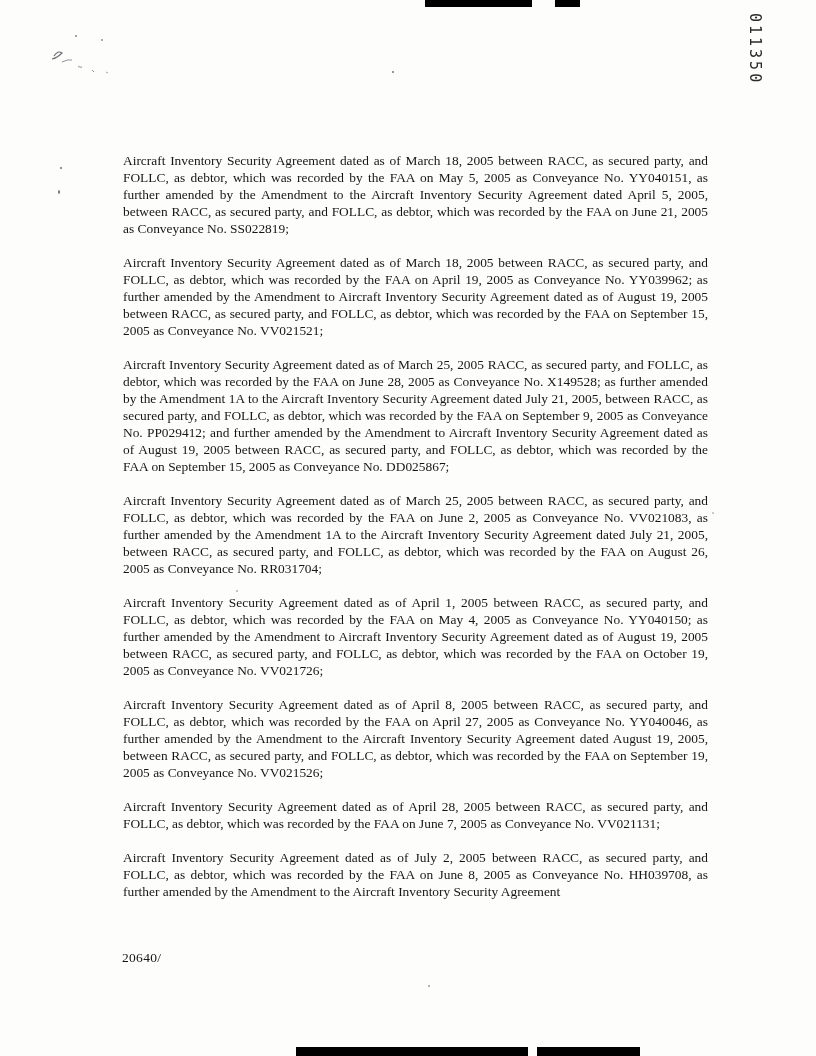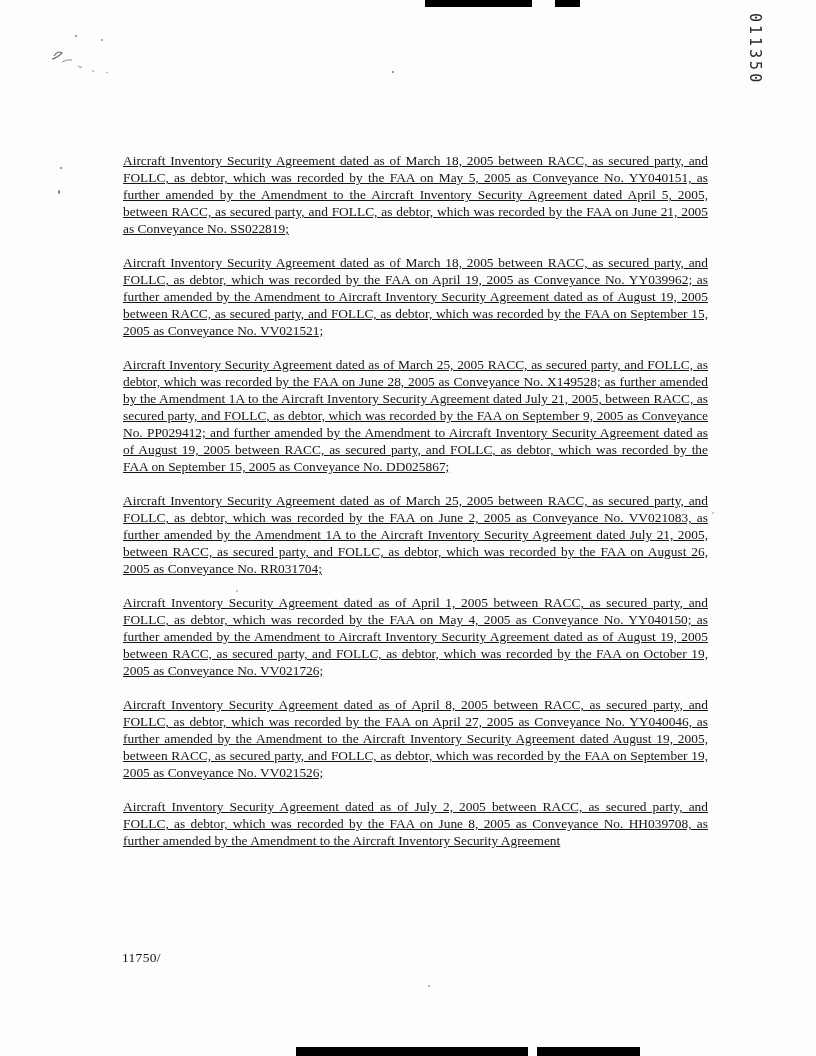--- a/index.html
+++ b/index.html
@@ -21,21 +21,20 @@
     position: absolute;
     left: 123px;
     top: 152px;
     width: 589px;
     font-size: 13.4px;
     line-height: 17px;
     text-align: justify;
   }
   .content p {
     margin: 0 4px 17px 0;
-    text-decoration: underline;
   }
   .footer-number {
     position: absolute;
     left: 122px;
     top: 950px;
     font-size: 13.5px;
     letter-spacing: 0.3px;
   }
   .bates-stamp {
     position: absolute;
@@ -107,18 +106,19 @@
 
   <div class="bates-stamp">011350</div>
 
   <div class="content">
     <p>Aircraft Inventory Security Agreement dated as of March 18, 2005 between RACC, as secured party, and FOLLC, as debtor, which was recorded by the FAA on May 5, 2005 as Conveyance No. YY040151, as further amended by the Amendment to the Aircraft Inventory Security Agreement dated April 5, 2005, between RACC, as secured party, and FOLLC, as debtor, which was recorded by the FAA on June 21, 2005 as Conveyance No. SS022819;</p>
     <p>Aircraft Inventory Security Agreement dated as of March 18, 2005 between RACC, as secured party, and FOLLC, as debtor, which was recorded by the FAA on April 19, 2005 as Conveyance No. YY039962; as further amended by the Amendment to Aircraft Inventory Security Agreement dated as of August 19, 2005 between RACC, as secured party, and FOLLC, as debtor, which was recorded by the FAA on September 15, 2005 as Conveyance No. VV021521;</p>
     <p>Aircraft Inventory Security Agreement dated as of March 25, 2005 RACC, as secured party, and FOLLC, as debtor, which was recorded by the FAA on June 28, 2005 as Conveyance No. X149528; as further amended by the Amendment 1A to the Aircraft Inventory Security Agreement dated July 21, 2005, between RACC, as secured party, and FOLLC, as debtor, which was recorded by the FAA on September 9, 2005 as Conveyance No. PP029412; and further amended by the Amendment to Aircraft Inventory Security Agreement dated as of August 19, 2005 between RACC, as secured party, and FOLLC, as debtor, which was recorded by the FAA on September 15, 2005 as Conveyance No. DD025867;</p>
     <p>Aircraft Inventory Security Agreement dated as of March 25, 2005 between RACC, as secured party, and FOLLC, as debtor, which was recorded by the FAA on June 2, 2005 as Conveyance No. VV021083, as further amended by the Amendment 1A to the Aircraft Inventory Security Agreement dated July 21, 2005, between RACC, as secured party, and FOLLC, as debtor, which was recorded by the FAA on August 26, 2005 as Conveyance No. RR031704;</p>
     <p>Aircraft Inventory Security Agreement dated as of April 1, 2005 between RACC, as secured party, and FOLLC, as debtor, which was recorded by the FAA on May 4, 2005 as Conveyance No. YY040150; as further amended by the Amendment to Aircraft Inventory Security Agreement dated as of August 19, 2005 between RACC, as secured party, and FOLLC, as debtor, which was recorded by the FAA on October 19, 2005 as Conveyance No. VV021726;</p>
     <p>Aircraft Inventory Security Agreement dated as of April 8, 2005 between RACC, as secured party, and FOLLC, as debtor, which was recorded by the FAA on April 27, 2005 as Conveyance No. YY040046, as further amended by the Amendment to the Aircraft Inventory Security Agreement dated August 19, 2005, between RACC, as secured party, and FOLLC, as debtor, which was recorded by the FAA on September 19, 2005 as Conveyance No. VV021526;</p>
+    <p>Aircraft Inventory Security Agreement dated as of April 28, 2005 between RACC, as secured party, and FOLLC, as debtor, which was recorded by the FAA on June 7, 2005 as Conveyance No. VV021131;</p>
     <p>Aircraft Inventory Security Agreement dated as of July 2, 2005 between RACC, as secured party, and FOLLC, as debtor, which was recorded by the FAA on June 8, 2005 as Conveyance No. HH039708, as further amended by the Amendment to the Aircraft Inventory Security Agreement</p>
   </div>
 
-  <div class="footer-number">11750/</div>
+  <div class="footer-number">20640/</div>
 
 </div>
 
 </body></html>

